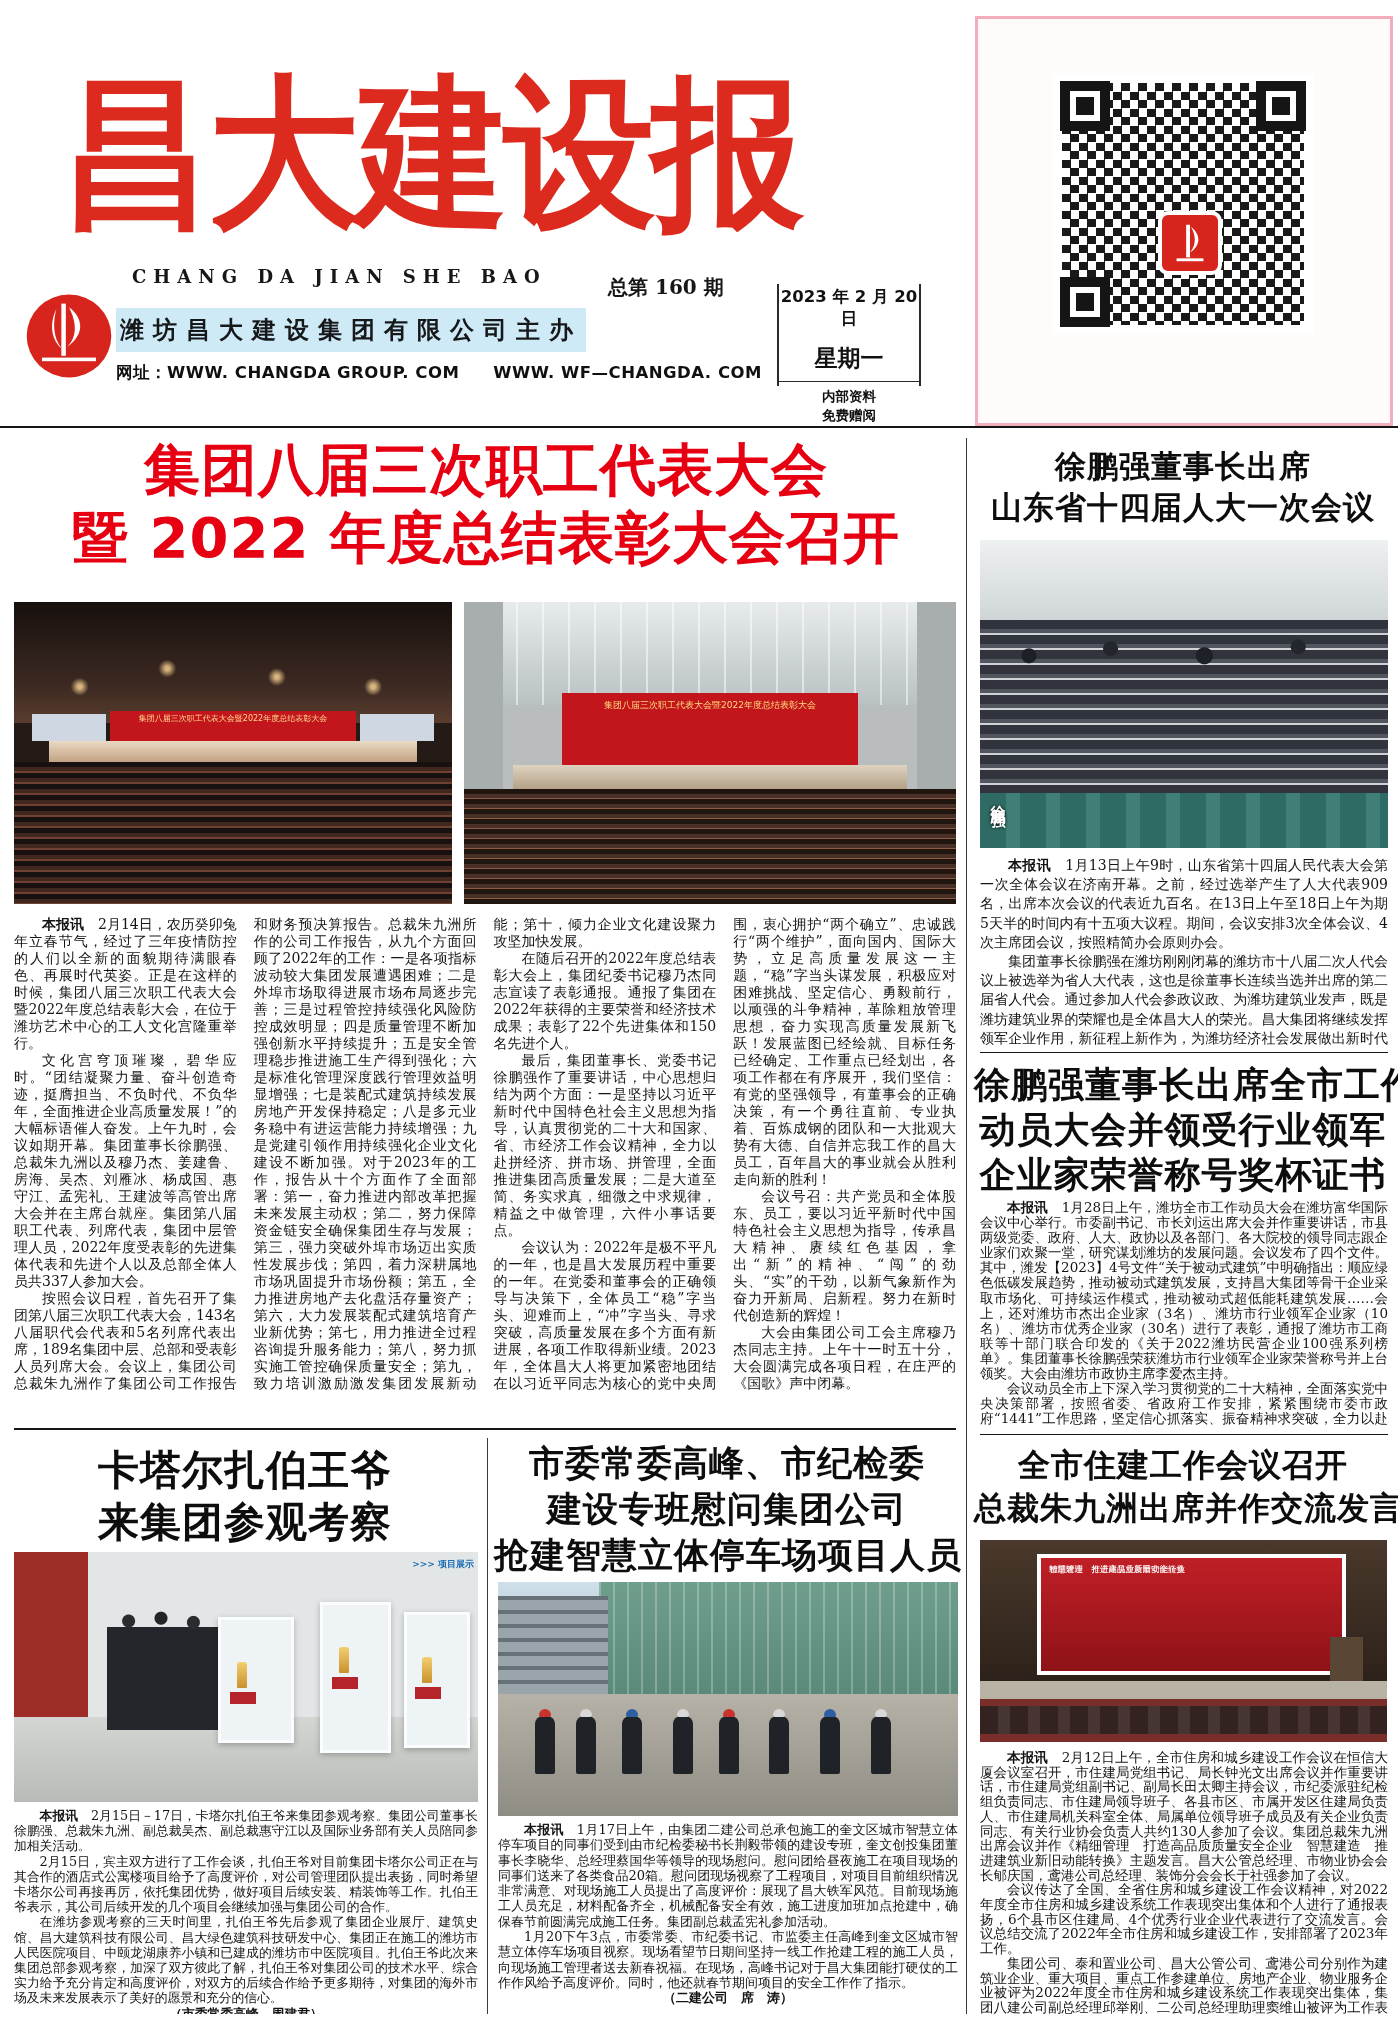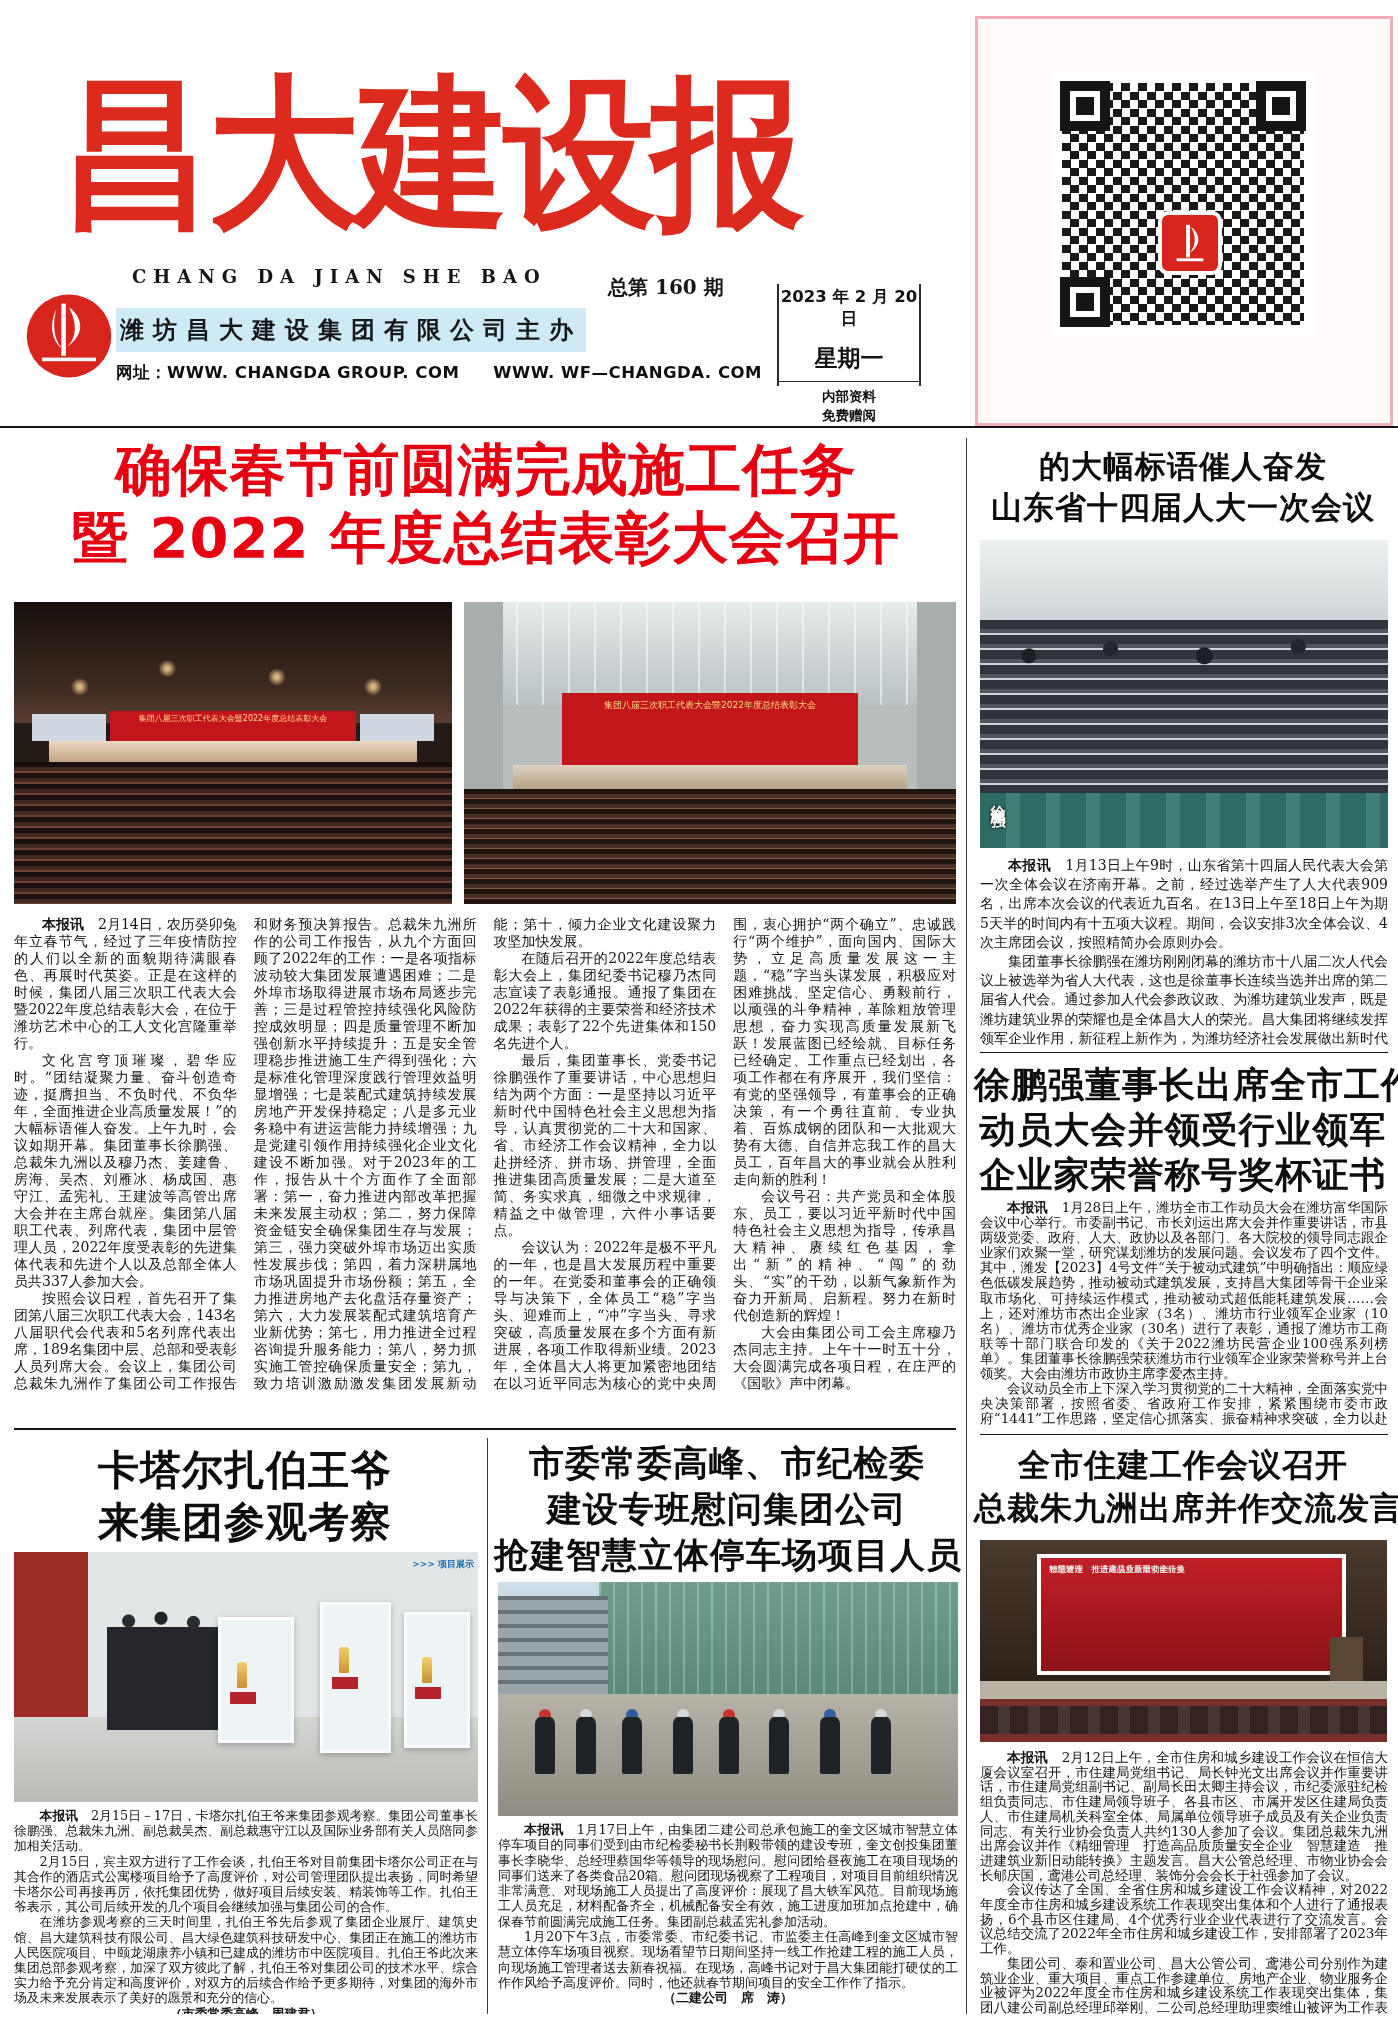--- a/index.html
+++ b/index.html
@@ -207,21 +207,21 @@
   </div>
 
   <div class="abs rule-h" style="left:0;top:426px;width:1398px;height:2px"></div>
   <div class="abs rule-v" style="left:966px;top:438px;width:1px;height:1576px"></div>
   <div class="abs rule-h" style="left:14px;top:1428px;width:942px;height:2px"></div>
   <div class="abs rule-v" style="left:487px;top:1438px;width:1px;height:576px"></div>
   <div class="abs rule-h" style="left:980px;top:1052px;width:408px;height:1px"></div>
   <div class="abs rule-h" style="left:980px;top:1434px;width:408px;height:1px"></div>
 
   <div class="abs main-headline">
-    <div>确保春节前圆满完成施工任务</div>
+    <div>集团八届三次职工代表大会</div>
     <div>暨 2022 年度总结表彰大会召开</div>
   </div>
 
   <div class="photo p1">
     <div class="ceil"></div>
     <div class="scrL"></div>
     <div class="scrR"></div>
     <div class="banner">集团八届三次职工代表大会暨2022年度总结表彰大会</div>
     <div class="stage"></div>
     <div class="crowd"></div>
@@ -242,21 +242,21 @@
     <p>按照会议日程，首先召开了集团第八届三次职工代表大会，143名八届职代会代表和5名列席代表出席，189名集团中层、总部和受表彰人员列席大会。会议上，集团公司总裁朱九洲作了集团公司工作报告和财务预决算报告。总裁朱九洲所作的公司工作报告，从九个方面回顾了2022年的工作：一是各项指标波动较大集团发展遭遇困难；二是外埠市场取得进展市场布局逐步完善；三是过程管控持续强化风险防控成效明显；四是质量管理不断加强创新水平持续提升；五是安全管理稳步推进施工生产得到强化；六是标准化管理深度践行管理效益明显增强；七是装配式建筑持续发展房地产开发保持稳定；八是多元业务稳中有进运营能力持续增强；九是党建引领作用持续强化企业文化建设不断加强。对于2023年的工作，报告从十个方面作了全面部署：第一，奋力推进内部改革把握未来发展主动权；第二，努力保障资金链安全确保集团生存与发展；第三，强力突破外埠市场迈出实质性发展步伐；第四，着力深耕属地市场巩固提升市场份额；第五，全力推进房地产去化盘活存量资产；第六，大力发展装配式建筑培育产业新优势；第七，用力推进全过程咨询提升服务能力；第八，努力抓实施工管控确保质量安全；第九，致力培训激励激发集团发展新动能；第十，倾力企业文化建设聚力攻坚加快发展。</p>
     <p>在随后召开的2022年度总结表彰大会上，集团纪委书记穆乃杰同志宣读了表彰通报。通报了集团在2022年获得的主要荣誉和经济技术成果；表彰了22个先进集体和150名先进个人。</p>
     <p>最后，集团董事长、党委书记徐鹏强作了重要讲话，中心思想归结为两个方面：一是坚持以习近平新时代中国特色社会主义思想为指导，认真贯彻党的二十大和国家、省、市经济工作会议精神，全力以赴拼经济、拼市场、拼管理，全面推进集团高质量发展；二是大道至简、务实求真，细微之中求规律，精益之中做管理，六件小事话要点。</p>
     <p>会议认为：2022年是极不平凡的一年，也是昌大发展历程中重要的一年。在党委和董事会的正确领导与决策下，全体员工“稳”字当头、迎难而上，“冲”字当头、寻求突破，高质量发展在多个方面有新进展，各项工作取得新业绩。2023年，全体昌大人将更加紧密地团结在以习近平同志为核心的党中央周围，衷心拥护“两个确立”、忠诚践行“两个维护”，面向国内、国际大势，立足高质量发展这一主题，“稳”字当头谋发展，积极应对困难挑战、坚定信心、勇毅前行，以顽强的斗争精神，革除粗放管理思想，奋力实现高质量发展新飞跃！发展蓝图已经绘就、目标任务已经确定、工作重点已经划出，各项工作都在有序展开，我们坚信：有党的坚强领导，有董事会的正确决策，有一个勇往直前、专业执着、百炼成钢的团队和一大批观大势有大德、自信并忘我工作的昌大员工，百年昌大的事业就会从胜利走向新的胜利！</p>
     <p>会议号召：共产党员和全体股东、员工，要以习近平新时代中国特色社会主义思想为指导，传承昌大精神、赓续红色基因，拿出“新”的精神、“闯”的劲头、“实”的干劲，以新气象新作为奋力开新局、启新程。努力在新时代创造新的辉煌！</p>
     <p>大会由集团公司工会主席穆乃杰同志主持。上午十一时五十分，大会圆满完成各项日程，在庄严的《国歌》声中闭幕。</p>
 
   </div>
 
   <div class="abs h-serif rail1-h">
-    <div>的大幅标语催人奋发</div>
+    <div>徐鹏强董事长出席</div>
     <div>山东省十四届人大一次会议</div>
   </div>
 
   <div class="photo p3">
     <div class="wall"></div>
     <div class="crowd"></div>
     <div class="chairs"></div>
     <div class="sign">徐鹏强</div>
   </div>
 

